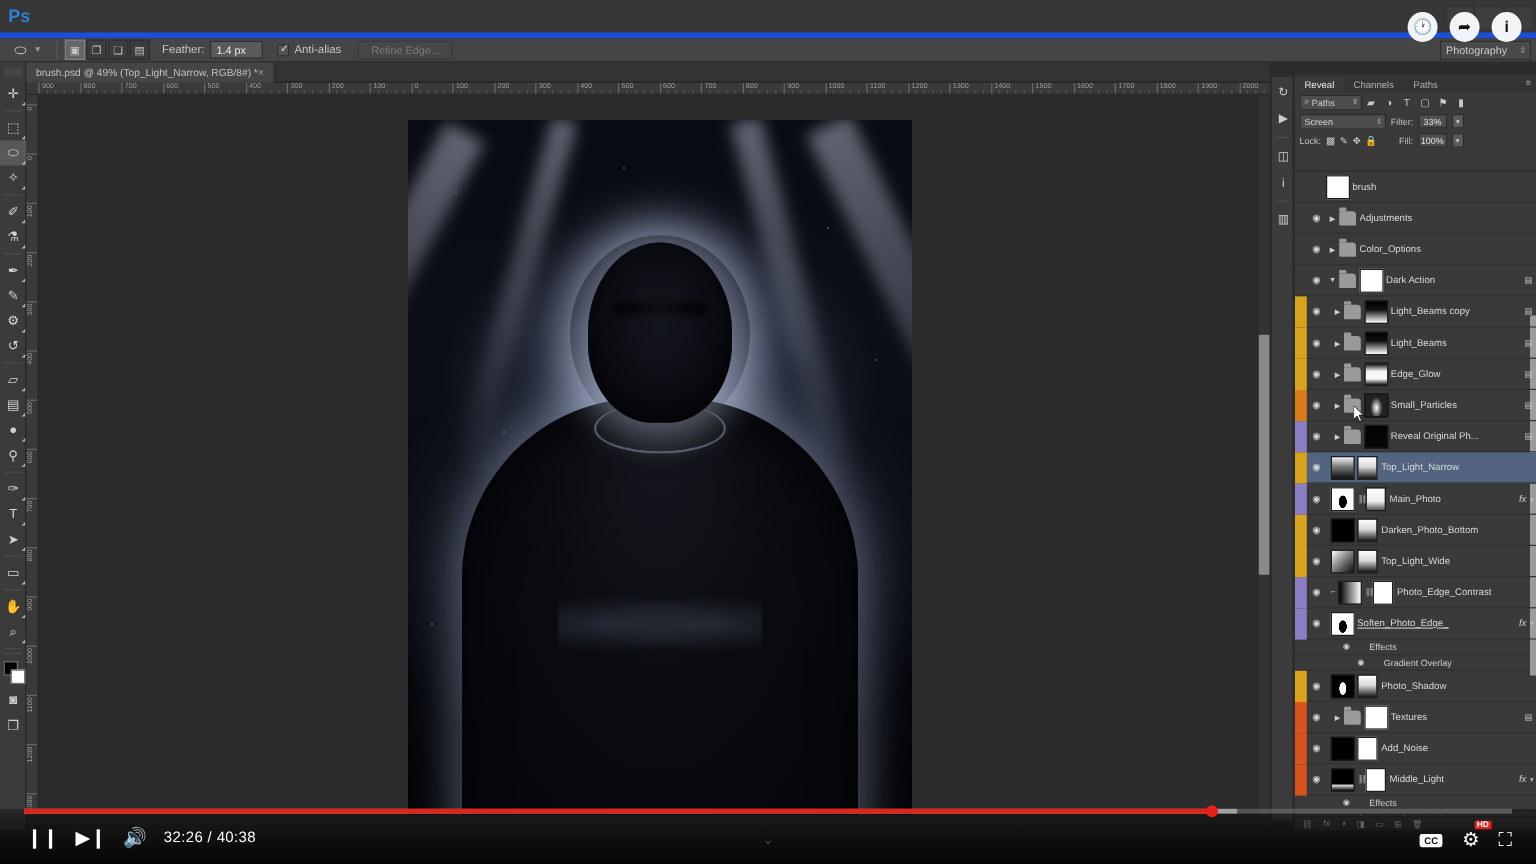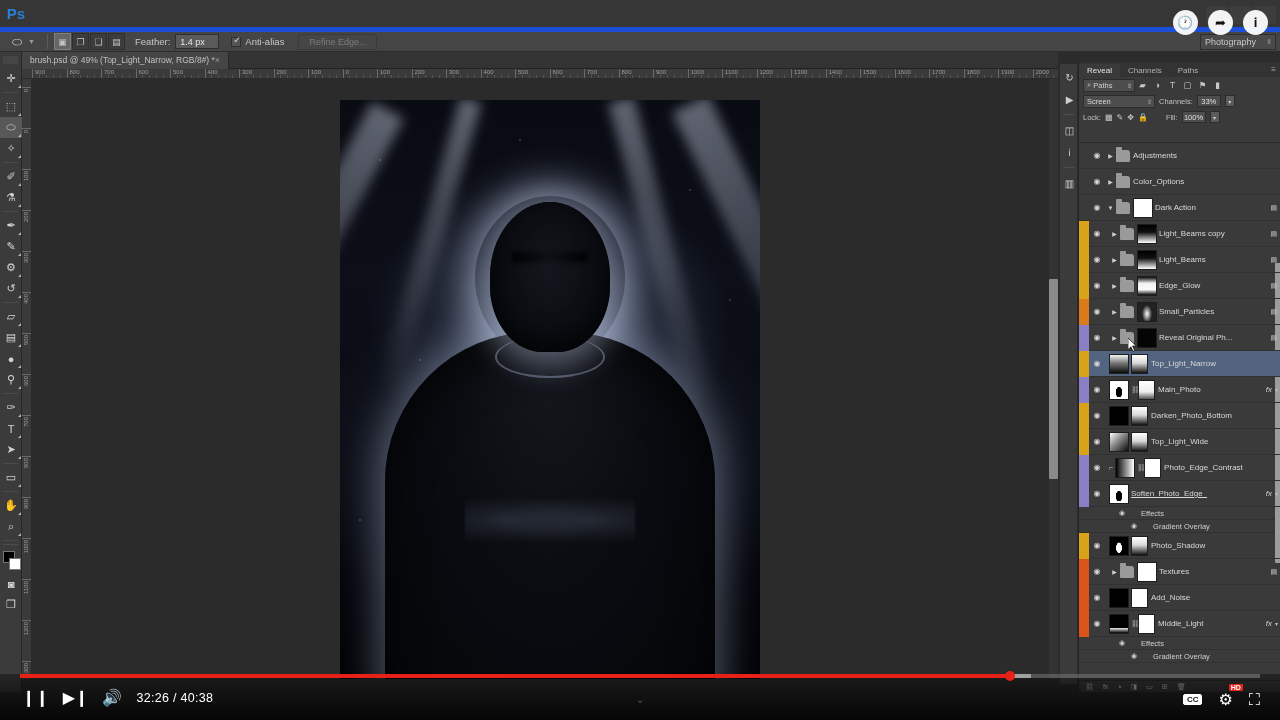--- a/index.html
+++ b/index.html
@@ -698,37 +698,43 @@
       <div class="ficon">T</div>
       <div class="ficon">▢</div>
       <div class="ficon">⚑</div>
       <div class="ficon">▮</div>
     </div>
     <div class="mode-row">
       <div class="mode-sel">
         <span>Screen</span>
         <span class="ar">⇳</span>
       </div>
-      <div class="lbl">Channels:</div>
+      <div class="lbl">Filter:</div>
       <div class="num-box">33%</div>
       <div class="stepper">▾</div>
     </div>
     <div class="lock-row">
       <div class="lbl">Lock:</div>
       <div class="lock-ico">▩</div>
       <div class="lock-ico">✎</div>
       <div class="lock-ico">✥</div>
       <div class="lock-ico">🔒</div>
       <div class="lbl" style="margin-left:14px">Fill:</div>
       <div class="num-box">100%</div>
       <div class="stepper">▾</div>
     </div>
 
     <div class="layer-list" id="layer-list">
       <div class="panel-scroll" style="top:120px;height:300px"></div>
+    <div class="layer">
+          <div class="lcolor" style="background:transparent"></div>
+          <div class="leye"></div>
+          <div class="lthumb" style="background:#fff;"></div>
+          <div class="lname">brush</div>
+        </div>
         <div class="layer">
           <div class="lcolor" style="background:transparent"></div>
           <div class="leye">◉</div>
           <div class="ltri">▶</div>
           <div class="lfolder"></div>
           <div class="lname">Adjustments</div>
         </div>
         <div class="layer">
           <div class="lcolor" style="background:transparent"></div>
           <div class="leye">◉</div>

